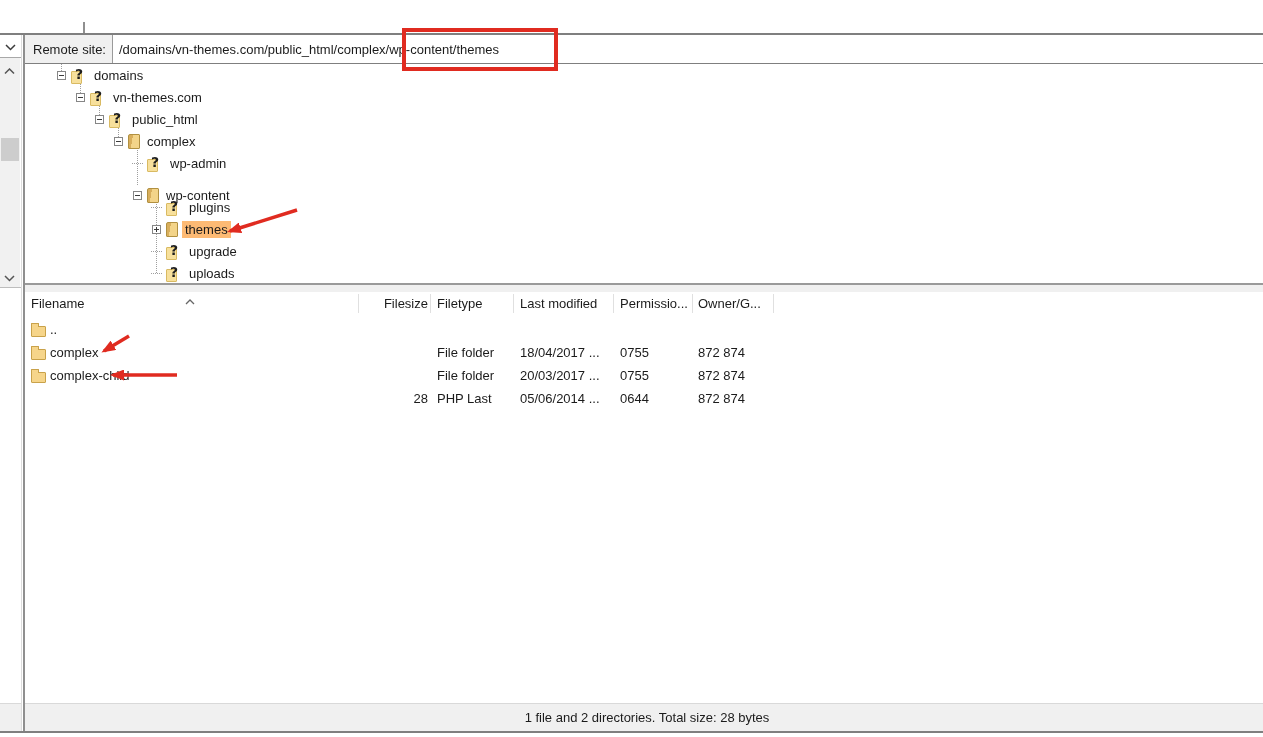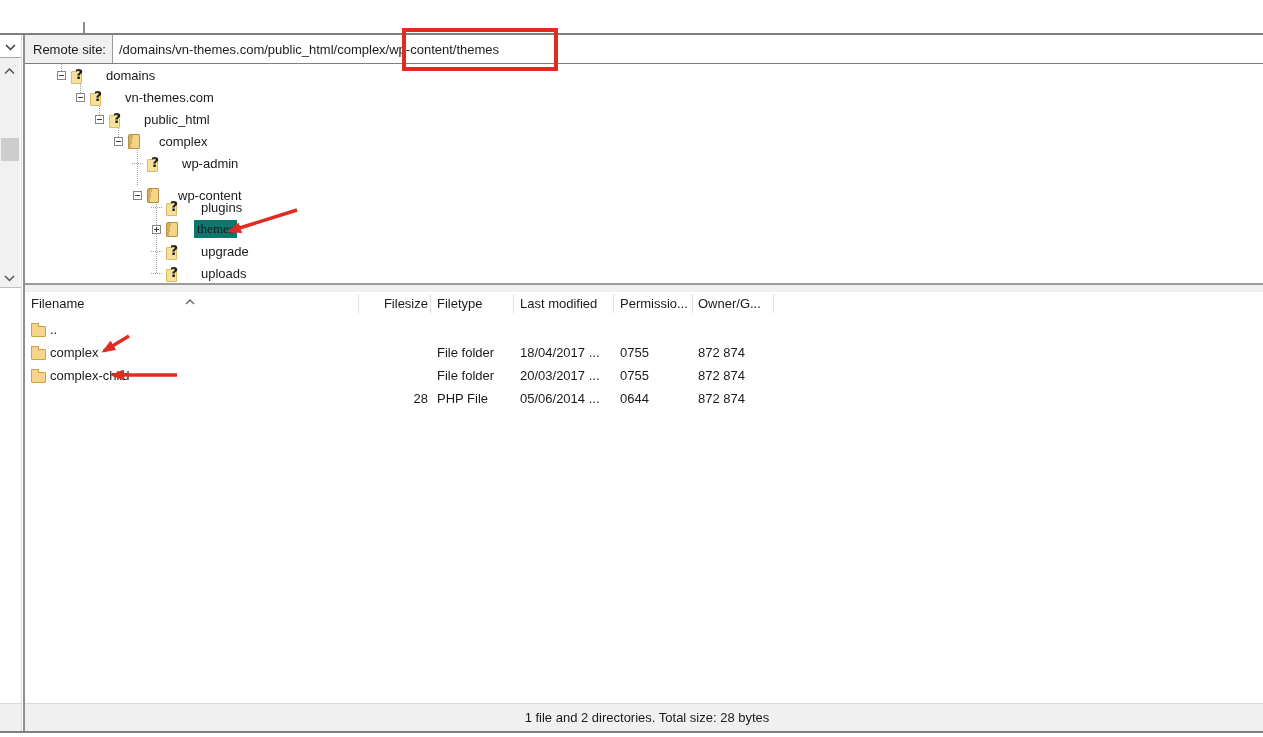--- a/index.html
+++ b/index.html
@@ -45,22 +45,22 @@
 
   
   .tree{left:25px;top:64px;width:1238px;height:219px;background:#fff;overflow:hidden;}
   .trow{position:absolute;height:22px;display:flex;align-items:center;cursor:default;}
   .slot{flex:0 0 11px;width:11px;height:22px;display:flex;align-items:center;justify-content:center;}
   .stub{width:11px;height:0;border-top:1px dotted #9f9f9f;}
   .exp{width:9px;height:9px;box-sizing:border-box;background:#fff;border:1px solid #868686;position:relative;flex:0 0 9px;}
   .exp::before{content:"";position:absolute;left:1px;right:1px;top:3px;height:1px;background:#3c3c3c;}
   .exp.plus::after{content:"";position:absolute;top:1px;bottom:1px;left:3px;width:1px;background:#3c3c3c;}
   .ticon{margin-left:4px;flex:0 0 auto;}
-  .tlabel{margin-left:16px;white-space:nowrap;padding:1px 3px;}
-  .tlabel.selected{background:#0f766e;font-family:Liberation Serif, serif;}
+  .tlabel{margin-left:4px;white-space:nowrap;padding:1px 3px;}
+  .tlabel.selected{background:#fdba74;}
   .conn{position:absolute;border-left:1px dotted #9f9f9f;width:0;}
 
   
   .ic-q{position:relative;width:16px;height:17px;}
   .ic-q::before{content:"";position:absolute;left:0;top:4px;width:9px;height:11px;background:#f7e09c;border:1px solid #d9ba62;border-radius:1px;}
   .ic-q b{position:absolute;left:4px;top:-1px;font-size:14px;line-height:17px;font-weight:700;color:#1d1d1d;font-family:"DejaVu Sans",sans-serif;}
   .ic-fv{width:12px;height:15px;box-sizing:border-box;background:linear-gradient(100deg,#d8ae5c 0 4px,#f3d489 4px);border:1px solid #b19040;border-radius:2px 1px 1px 1px;}
   .ic-fh{width:15px;height:11px;box-sizing:border-box;position:relative;background:#f6d58a;border:1px solid #c9a24a;border-radius:1px;margin-top:3px;}
   .ic-fh::before{content:"";position:absolute;top:-4px;left:-1px;width:6px;height:3px;background:#f6d58a;border:1px solid #c9a24a;border-bottom:none;border-radius:1px 1px 0 0;}
   .ic-php{width:15px;height:16px;position:relative;}
@@ -274,21 +274,21 @@
       <span>complex-child</span>
     </span>
     <span class="cell c-size"></span>
     <span class="cell c-type">File folder</span>
     <span class="cell c-mod">20/03/2017 ...</span>
     <span class="cell c-perm">0755</span>
     <span class="cell c-own">872 874</span>
   </div>
   <div class="lrow" style="top:95px">
     <span class="cell c-size">28</span>
-    <span class="cell c-type">PHP File</span>
+    <span class="cell c-type">PHP Last</span>
     <span class="cell c-mod">05/06/2014 ...</span>
     <span class="cell c-perm">0644</span>
     <span class="cell c-own">872 874</span>
   </div>
 </div>
 
 <div class="abs status-left"></div>
 <div class="abs status-bar">
   <span>1 file and 2 directories. Total size: 28 bytes</span>
 </div>

